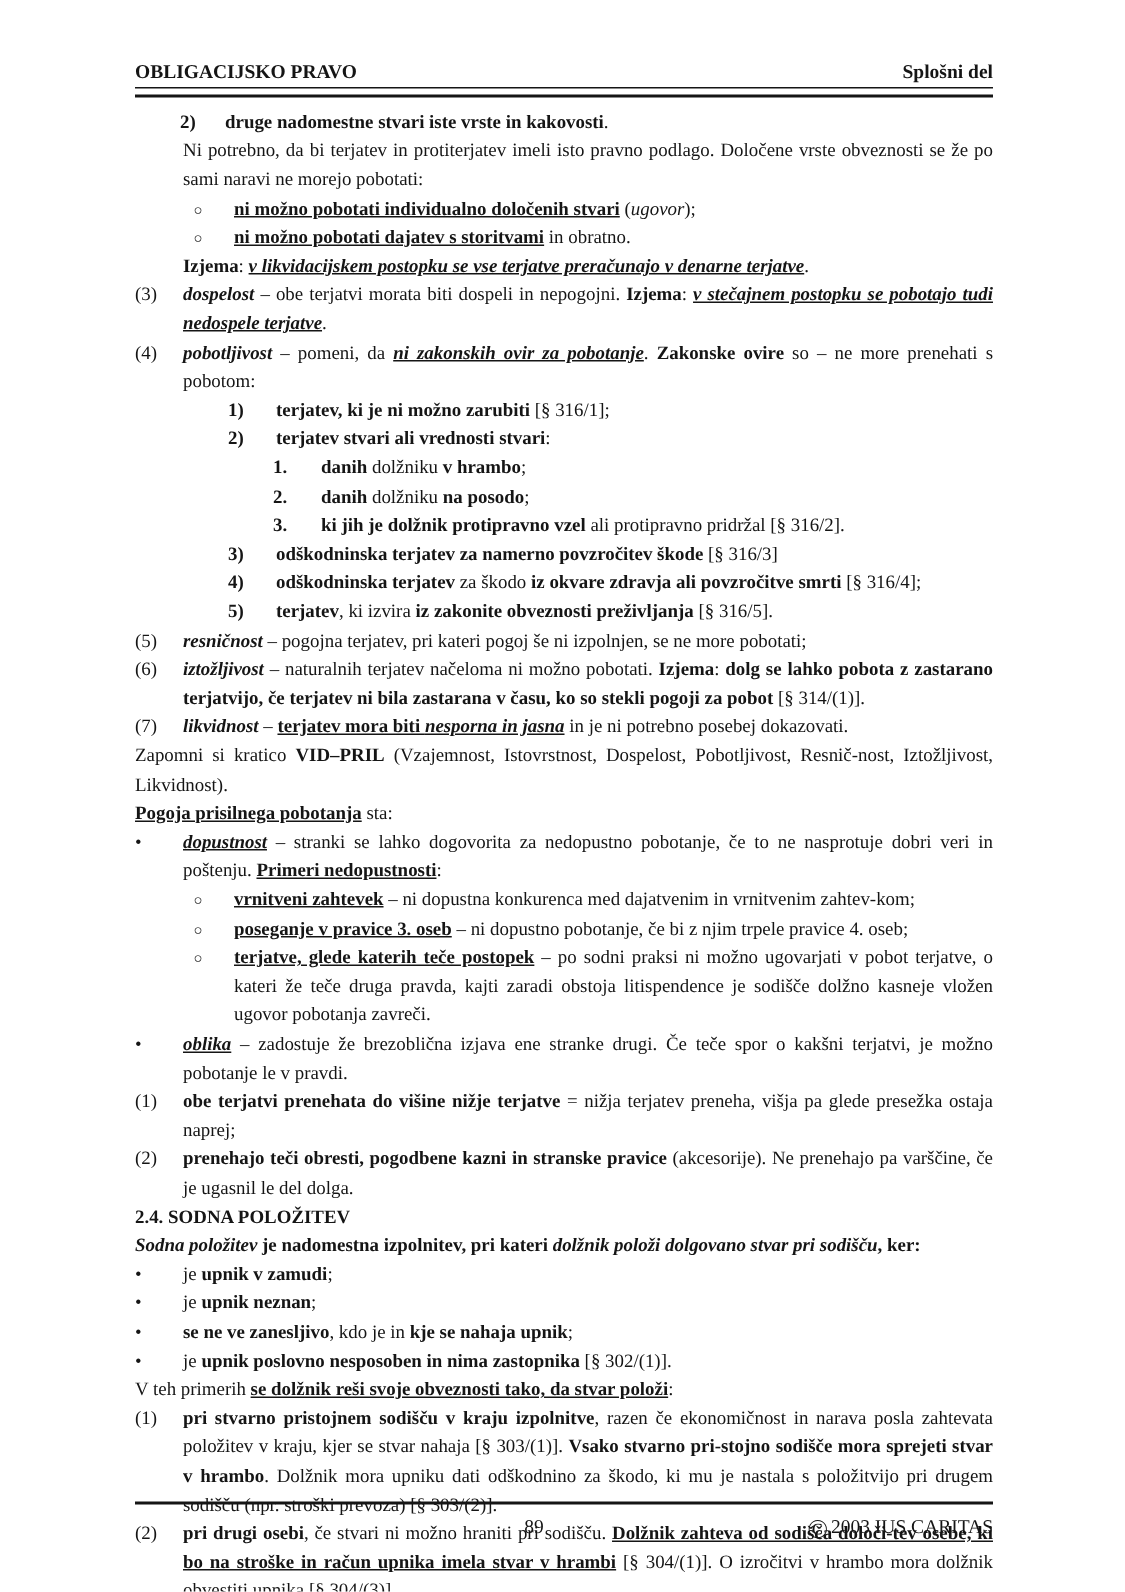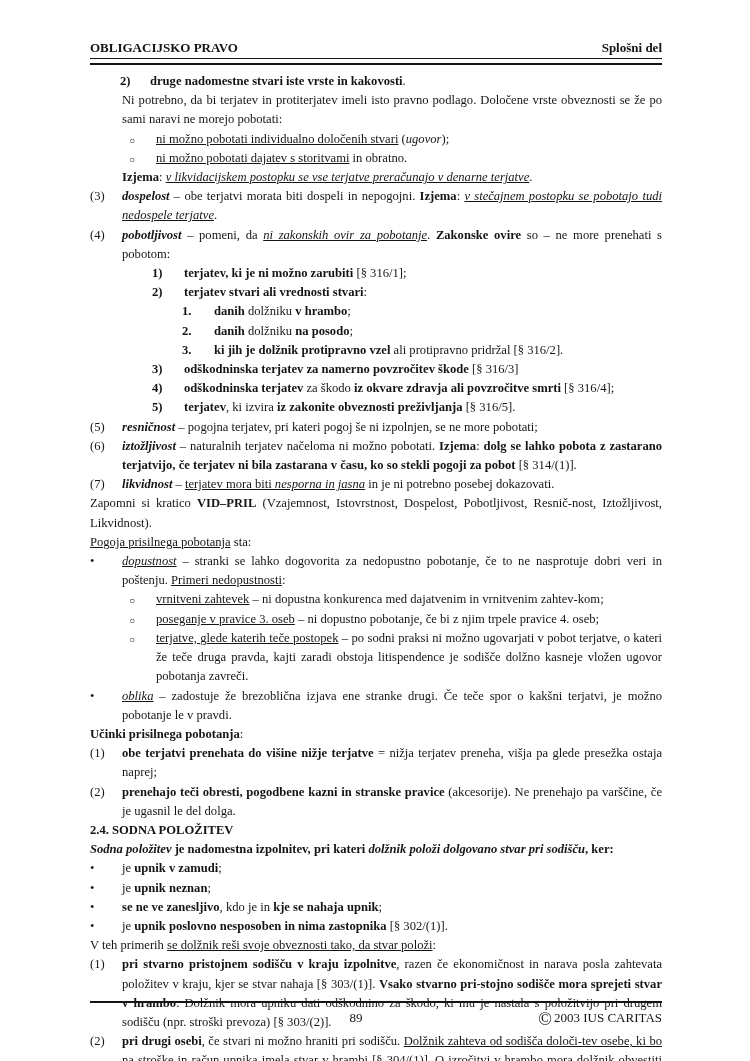--- a/index.html
+++ b/index.html
@@ -28,21 +28,21 @@
   .marker { position:absolute; top:0; }
   .p-0 { padding-left:0; }
   .p-1 { padding-left:32px; }
   .i-0 { padding-left:32px; }  .i-0 > .marker { left:0; }
   .i-1 { padding-left:60px; }  .i-1 > .marker { left:30px; }
   .i-c { padding-left:66px; }  .i-c > .marker { left:39px; font-size:10px; top:1px; }
   .i-2 { padding-left:94px; }  .i-2 > .marker { left:62px; }
   .i-3 { padding-left:124px; } .i-3 > .marker { left:92px; }
   .b { font-weight:bold; }
   .i { font-style:italic; }
-  .u { text-decoration:underline; }
+  .u { text-decoration:underline;font-weight:bold; }
   .footer { position:absolute; left:90px; top:1001px; width:572px;font-family:Liberation Serif, serif; }
   .footer-rule { height:2px; background:#151515; }
   .footer-row { position:relative; margin-top:7px; font-size:13px; }
   .page-number { text-align:center; padding-right:40px; }
   .copyright { position:absolute; right:0; top:-1px; white-space:nowrap; }
   .copyright-sym { font-size:18px; vertical-align:-3px; margin-right:2px; }
 </style>
 </head>
 <body>
 
@@ -71,21 +71,20 @@
       <div class="block i-0"><span class="marker">(5)</span><span class="b i">resničnost</span><span> – pogojna terjatev, pri kateri pogoj še ni izpolnjen, se ne more pobotati;</span></div>
       <div class="block i-0"><span class="marker">(6)</span><span class="b i">iztožljivost</span><span> – naturalnih terjatev načeloma ni možno pobotati. </span><span class="b">Izjema</span><span>: </span><span class="b">dolg se lahko pobota z zastarano terjatvijo, če terjatev ni bila zastarana v času, ko so stekli pogoji za pobot</span><span> [§ 314/(1)].</span></div>
       <div class="block i-0"><span class="marker">(7)</span><span class="b i">likvidnost</span><span> – </span><span class="u">terjatev mora biti </span><span class="i u">nesporna in jasna</span><span> in je ni potrebno posebej dokazovati.</span></div>
       <div class="block p-0"><span>Zapomni si kratico </span><span class="b">VID–PRIL</span><span> (Vzajemnost, Istovrstnost, Dospelost, Pobotljivost, Resnič-nost, Iztožljivost, Likvidnost).</span></div>
       <div class="block p-0"><span class="u">Pogoja prisilnega pobotanja</span><span> sta:</span></div>
       <div class="block i-0"><span class="marker">•</span><span class="i u">dopustnost</span><span> – stranki se lahko dogovorita za nedopustno pobotanje, če to ne nasprotuje dobri veri in poštenju. </span><span class="u">Primeri nedopustnosti</span><span>:</span></div>
       <div class="block i-c"><span class="marker">○</span><span class="u">vrnitveni zahtevek</span><span> – ni dopustna konkurenca med dajatvenim in vrnitvenim zahtev-kom;</span></div>
       <div class="block i-c"><span class="marker">○</span><span class="u">poseganje v pravice 3. oseb</span><span> – ni dopustno pobotanje, če bi z njim trpele pravice 4. oseb;</span></div>
       <div class="block i-c"><span class="marker">○</span><span class="u">terjatve, glede katerih teče postopek</span><span> – po sodni praksi ni možno ugovarjati v pobot terjatve, o kateri že teče druga pravda, kajti zaradi obstoja litispendence je sodišče dolžno kasneje vložen ugovor pobotanja zavreči.</span></div>
       <div class="block i-0"><span class="marker">•</span><span class="i u">oblika</span><span> – zadostuje že brezoblična izjava ene stranke drugi. Če teče spor o kakšni terjatvi, je možno pobotanje le v pravdi.</span></div>
-      <div class="block p-0"><span class="b">Učinki prisilnega pobotanja</span><span>:</span></div>
       <div class="block i-0"><span class="marker">(1)</span><span class="b">obe terjatvi prenehata do višine nižje terjatve</span><span> = nižja terjatev preneha, višja pa glede presežka ostaja naprej;</span></div>
       <div class="block i-0"><span class="marker">(2)</span><span class="b">prenehajo teči obresti, pogodbene kazni in stranske pravice</span><span> (akcesorije). Ne prenehajo pa varščine, če je ugasnil le del dolga.</span></div>
       <div class="block p-0"><span class="b">2.4. SODNA POLOŽITEV</span></div>
       <div class="block p-0"><span class="b i">Sodna položitev</span><span class="b"> je nadomestna izpolnitev, pri kateri </span><span class="b i">dolžnik položi dolgovano stvar pri sodišču</span><span class="b">, ker:</span></div>
       <div class="block i-0"><span class="marker">•</span><span>je </span><span class="b">upnik v zamudi</span><span>;</span></div>
       <div class="block i-0"><span class="marker">•</span><span>je </span><span class="b">upnik neznan</span><span>;</span></div>
       <div class="block i-0"><span class="marker">•</span><span class="b">se ne ve zanesljivo</span><span>, kdo je in </span><span class="b">kje se nahaja upnik</span><span>;</span></div>
       <div class="block i-0"><span class="marker">•</span><span>je </span><span class="b">upnik poslovno nesposoben in nima zastopnika</span><span> [§ 302/(1)].</span></div>
       <div class="block p-0"><span>V teh primerih </span><span class="u">se dolžnik reši svoje obveznosti tako, da stvar položi</span><span>:</span></div>
       <div class="block i-0"><span class="marker">(1)</span><span class="b">pri stvarno pristojnem sodišču v kraju izpolnitve</span><span>, razen če ekonomičnost in narava posla zahtevata položitev v kraju, kjer se stvar nahaja [§ 303/(1)]. </span><span class="b">Vsako stvarno pri-stojno sodišče mora sprejeti stvar v hrambo</span><span>. Dolžnik mora upniku dati odškodnino za škodo, ki mu je nastala s položitvijo pri drugem sodišču (npr. stroški prevoza) [§ 303/(2)].</span></div>

